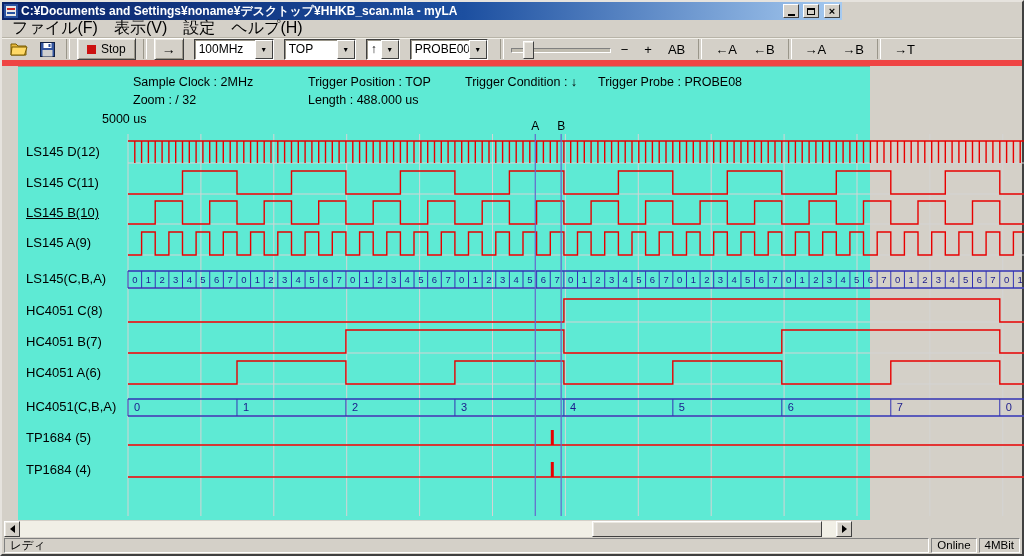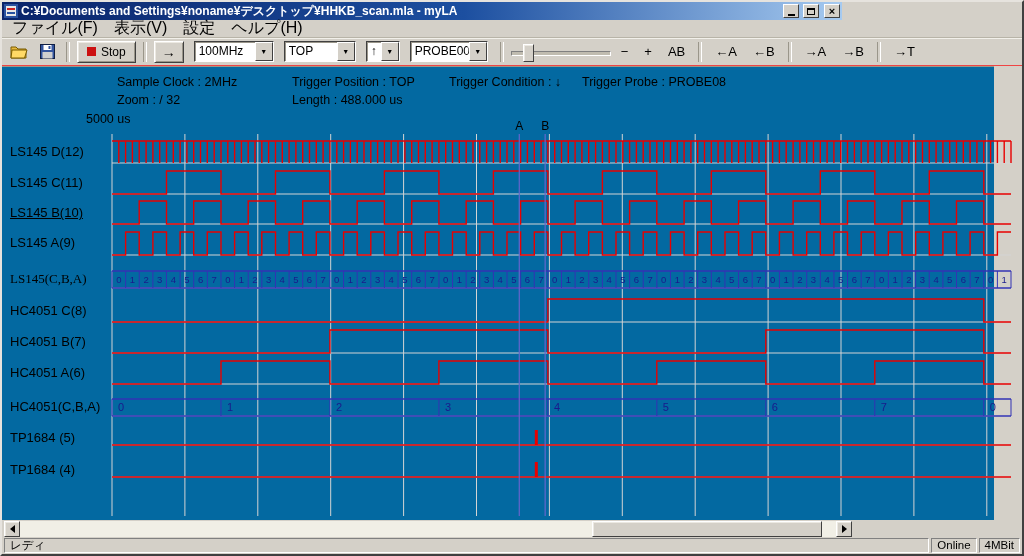--- a/index.html
+++ b/index.html
@@ -19,21 +19,21 @@
   .glyph-max{width:8px;height:7px;border:1px solid #000;border-top:2px solid #000;box-sizing:border-box;}
   .glyph-close{font-size:11px;font-weight:bold;line-height:10px;color:#000;}
   
   .menubar{position:absolute;left:0;top:18px;width:1020px;height:18px;
     display:flex;align-items:center;padding:0 2px;box-sizing:border-box;
     border-bottom:1px solid #b8b4a8;background:#d4d0c8;}
   .menu-item{font-size:16px;padding:1px 8px;color:#000;}
   
   .toolbar{position:absolute;left:0;top:36px;width:1020px;height:28px;
     display:flex;align-items:center;padding:0 5px;box-sizing:border-box;gap:4px;
-    background:#d4d0c8;border-bottom:1px solid #ef4444;box-shadow:inset 0 1px 0 #f2f0ea;}
+    background:#d4d0c8;border-bottom:6px solid #ef4444;box-shadow:inset 0 1px 0 #f2f0ea;}
   .tb-icon{width:24px;height:22px;background:transparent;border:1px solid transparent;
     display:flex;align-items:center;justify-content:center;padding:0;}
   .tb-sep{width:2px;height:20px;border-left:1px solid #9a968a;border-right:1px solid #fff;margin:0 3px;}
   .tb-raised{height:22px;background:#d4d0c8;border:1px solid;
     border-color:#fff #404040 #404040 #fff;box-shadow:inset 1px 1px 0 #ece9e2,inset -1px -1px 0 #9a968a;
     display:flex;align-items:center;gap:5px;padding:0 9px;font-size:12px;
     font-family:"Liberation Sans",sans-serif;}
   .stop-sq{width:9px;height:9px;background:#cc1111;display:inline-block;}
   .combo{height:21px;background:#fff;border:1px solid;border-color:#404040 #fff #fff #404040;
     box-shadow:inset 1px 1px 0 #9a968a;display:flex;align-items:stretch;box-sizing:border-box;}
@@ -41,21 +41,21 @@
   .combo-btn{width:16px;background:#d4d0c8;border:1px solid;border-color:#fff #404040 #404040 #fff;
     display:flex;align-items:center;justify-content:center;font-size:7px;color:#000;}
   .slider{width:100px;height:20px;position:relative;}
   .slider-track{position:absolute;left:0;right:0;top:9px;height:3px;
     border:1px solid;border-color:#808080 #fff #fff #808080;background:#c0bcb0;}
   .slider-thumb{position:absolute;left:12px;top:2px;width:9px;height:16px;background:#d4d0c8;
     border:1px solid;border-color:#fff #404040 #404040 #fff;box-shadow:inset 1px 1px 0 #ece9e2;}
   .tb-flat{height:22px;background:transparent;border:1px solid transparent;
     padding:0 5px;font-size:13px;font-family:"Liberation Sans",sans-serif;}
   
-  .client{position:absolute;left:0;top:64px;width:992px;height:454px;background:#0369a1;
+  .client{position:absolute;left:16px;top:64px;width:852px;height:454px;background:#5eead4;
     box-shadow:inset 0 1px 0 #9a968a;}
   .info-text{position:absolute;font-size:12.5px;color:#000;white-space:nowrap;}
   .ch-label{position:absolute;left:8px;font-size:13px;color:#000;white-space:nowrap;height:16px;}
   #wave-svg{position:absolute;left:0;top:0;}
   
   .scrollrow{position:absolute;left:0;top:518px;width:1020px;height:17px;background:#d4d0c8;}
   .hscroll{position:absolute;left:2px;top:1px;width:848px;height:16px;background:#f1efe6;display:flex;}
   .sb-btn{width:16px;height:16px;background:#d4d0c8;border:1px solid;
     border-color:#fff #404040 #404040 #fff;box-shadow:inset 1px 1px 0 #ece9e2;
     display:flex;align-items:center;justify-content:center;box-sizing:border-box;flex:none;}
@@ -167,21 +167,21 @@
     <span class="info-text" style="left:580px;top:9px;">Trigger Probe : PROBE08</span>
     <span class="info-text" style="left:115px;top:27px;">Zoom : /  32</span>
     <span class="info-text" style="left:290px;top:27px;">Length : 488.000 us</span>
     <span class="info-text" style="left:84px;top:46px;">5000 us</span>
 
     <div id="channel-labels">
         <div class="ch-label" style="top: 78px;">LS145 D(12)</div>
         <div class="ch-label" style="top: 109px;">LS145 C(11)</div>
         <div class="ch-label" style="top: 139px; text-decoration: underline;">LS145 B(10)</div>
         <div class="ch-label" style="top: 169px;">LS145 A(9)</div>
-        <div class="ch-label" style="top: 205px; font-family: Liberation Serif, serif;">LS145(C,B,A)</div>
+        <div class="ch-label" style="top: 205px;">LS145(C,B,A)</div>
         <div class="ch-label" style="top: 237px;">HC4051 C(8)</div>
         <div class="ch-label" style="top: 268px;">HC4051 B(7)</div>
         <div class="ch-label" style="top: 299px;">HC4051 A(6)</div>
         <div class="ch-label" style="top: 333px;">HC4051(C,B,A)</div>
         <div class="ch-label" style="top: 364px;">TP1684 (5)</div>
         <div class="ch-label" style="top: 396px;">TP1684 (4)</div>
       </div>
 
     <svg id="wave-svg" width="1020" height="454" viewBox="0 66 1020 454">
         <line x1="110" y1="134" x2="110" y2="516" stroke="#d4d4d4" stroke-width="1"></line>

